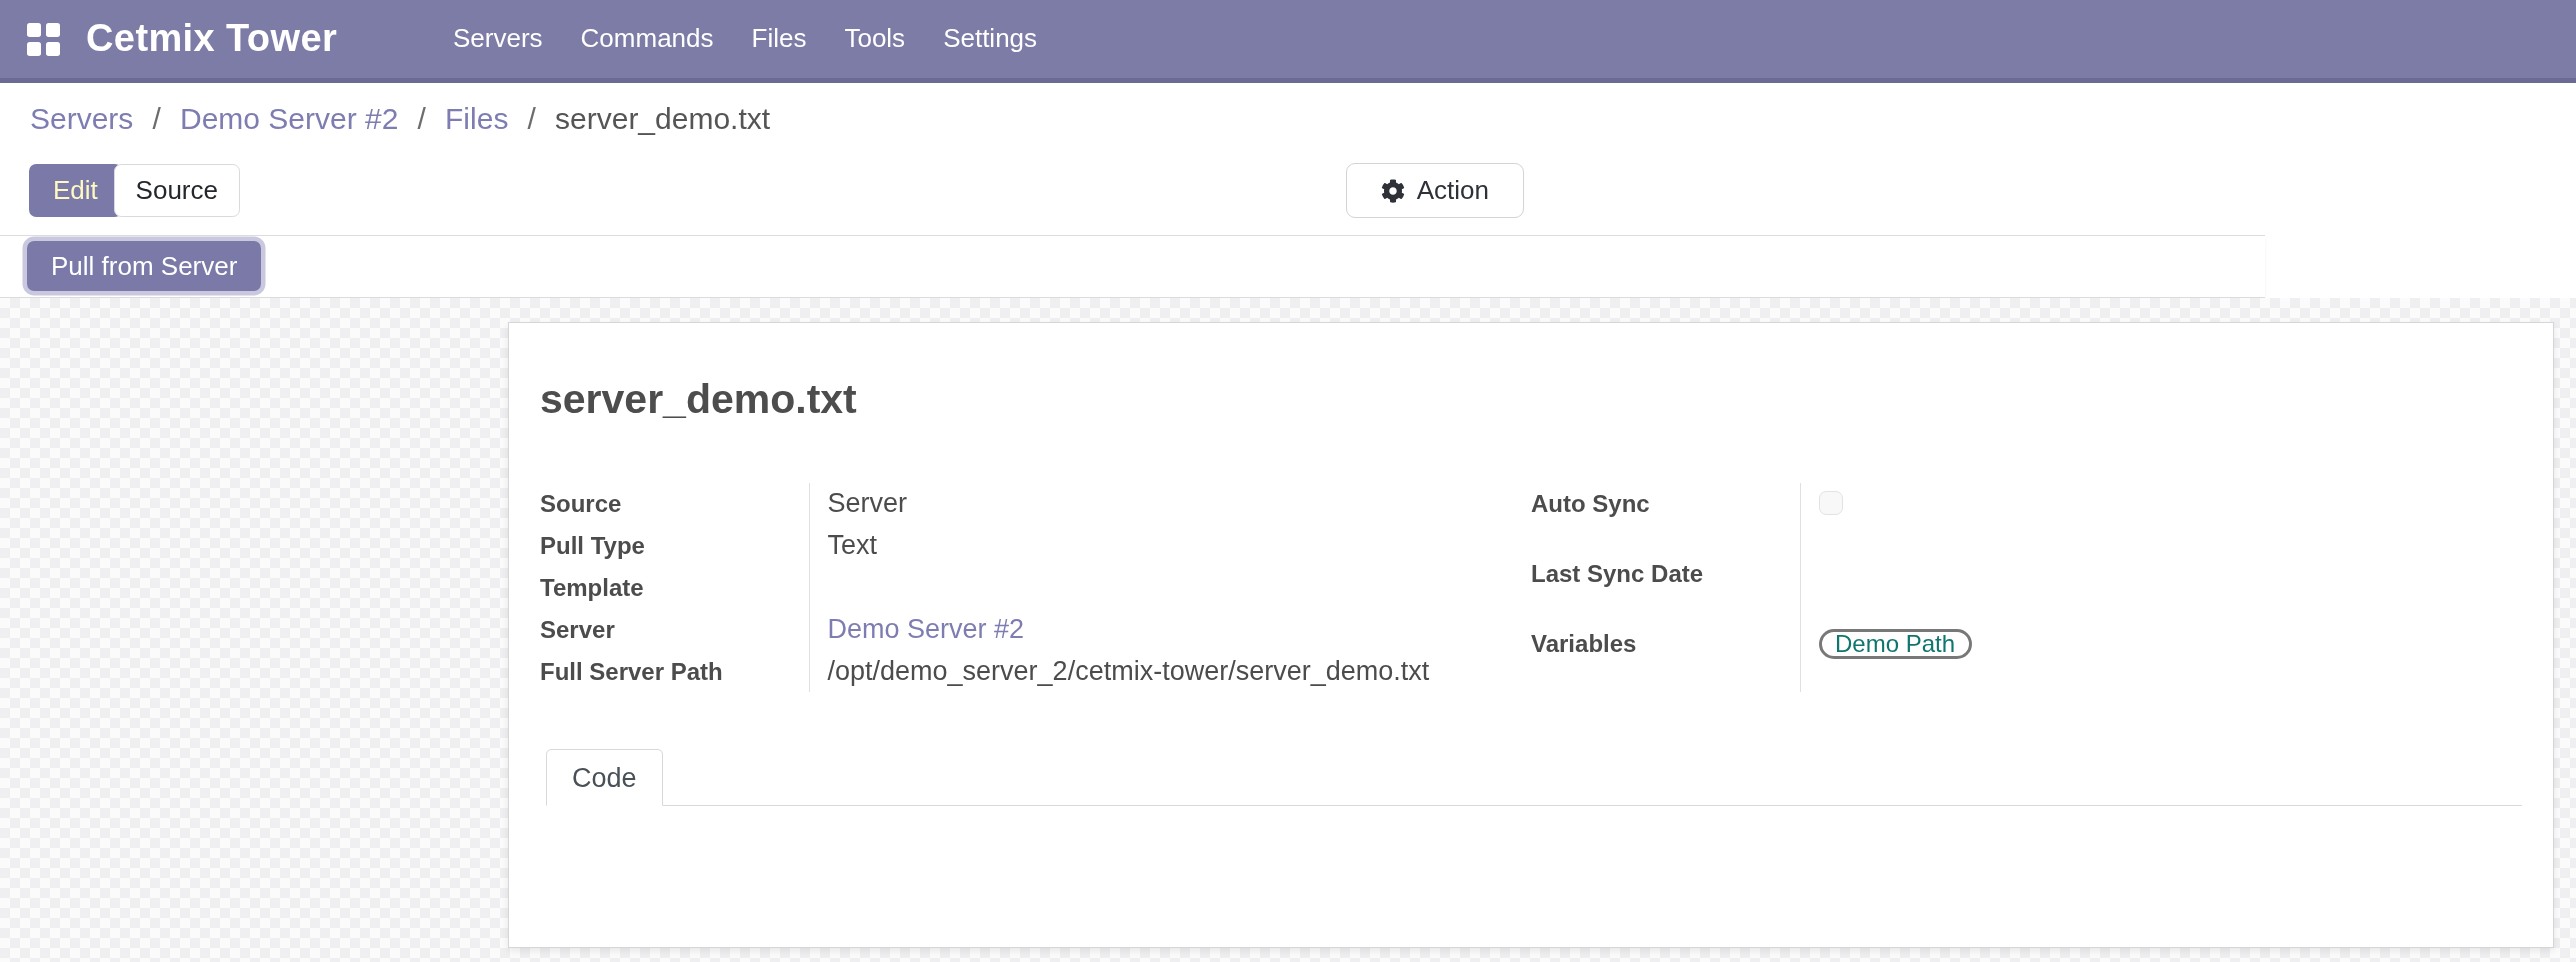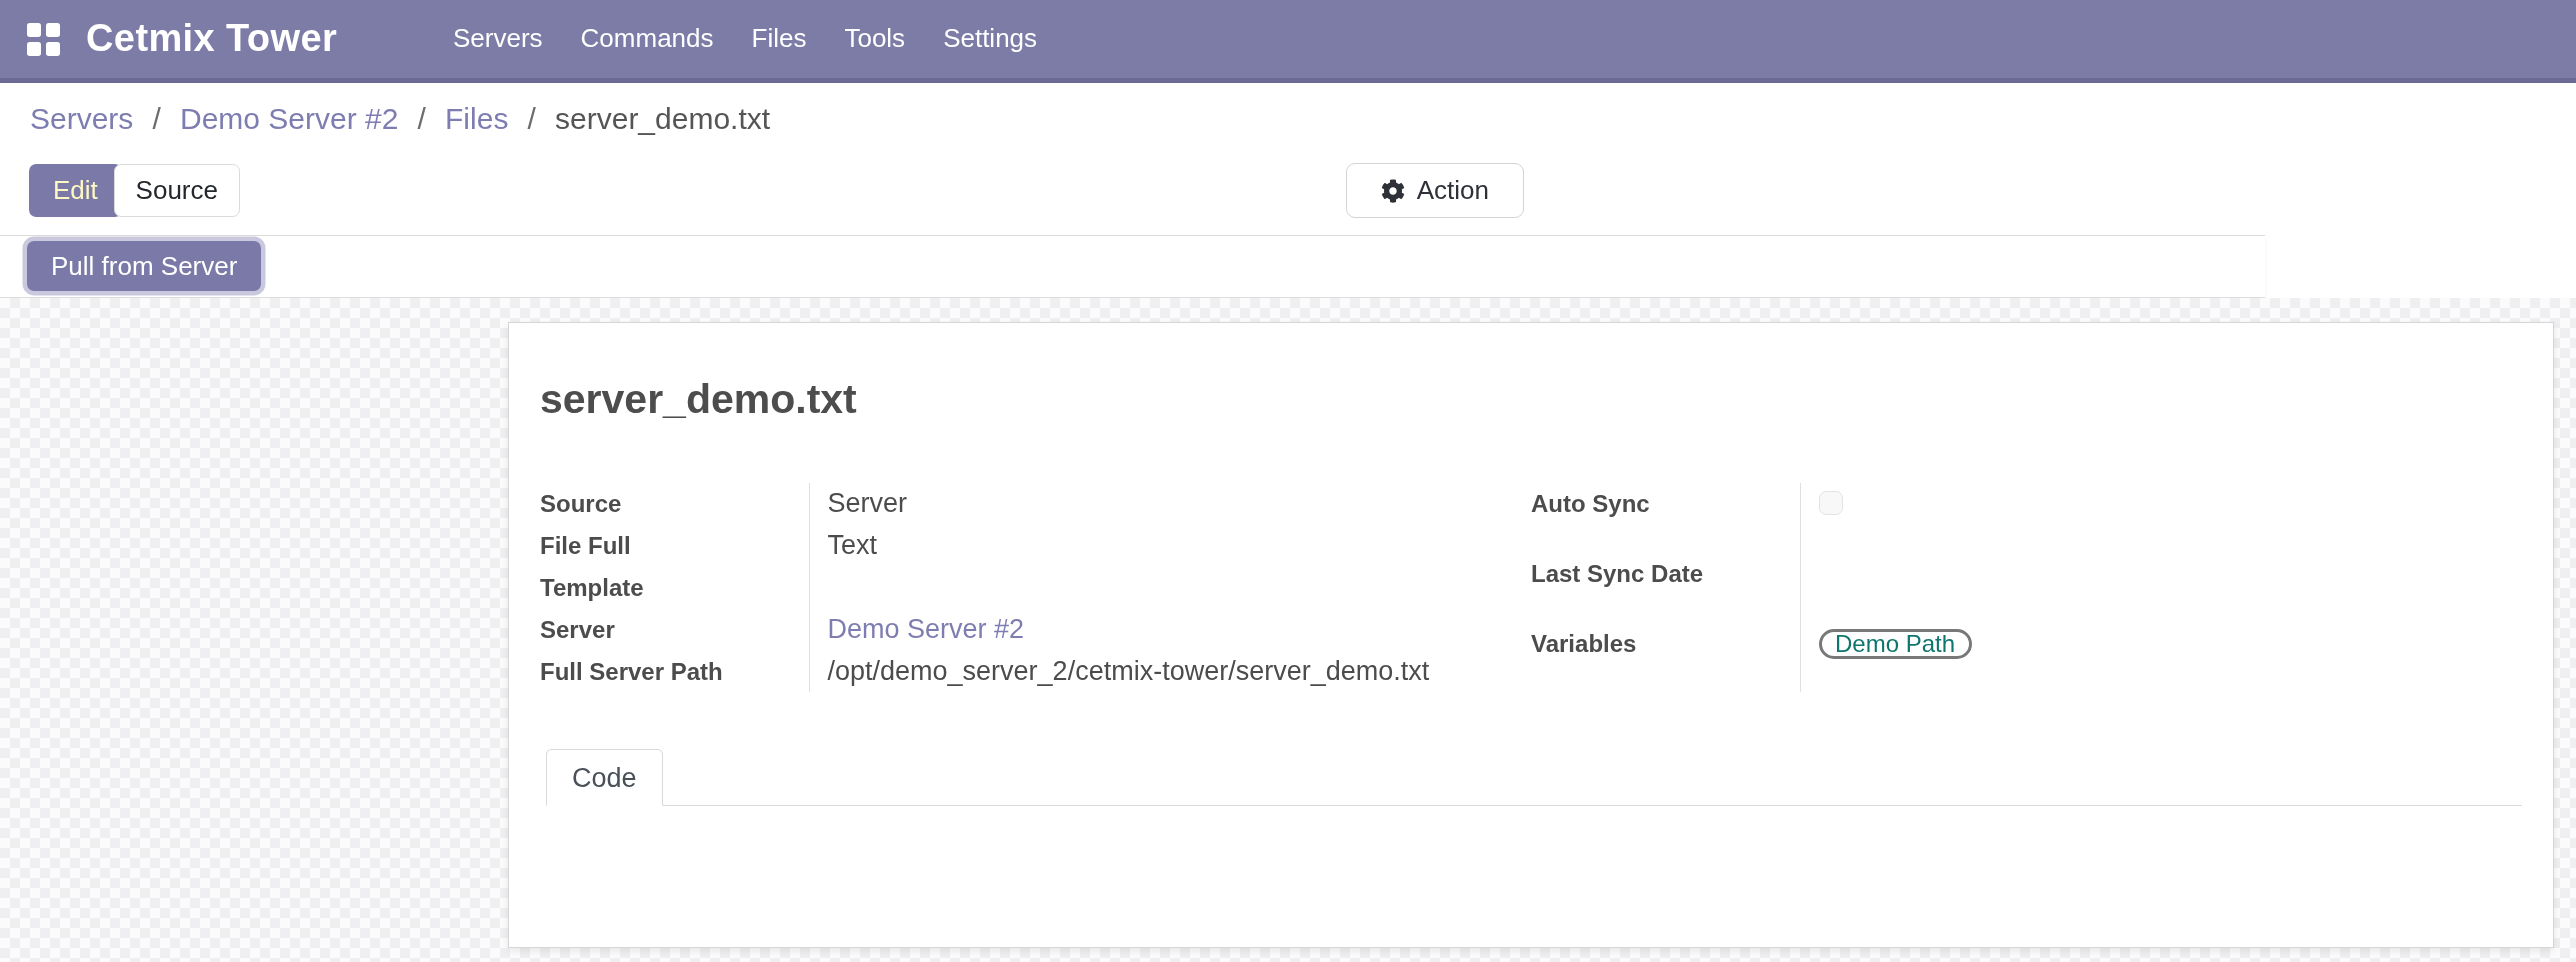--- a/index.html
+++ b/index.html
@@ -125,21 +125,21 @@
 
       <div class="field-groups">
 
         <table class="field-group">
           <tbody>
               <tr>
             <td class="lbl">Source</td>
             <td class="val">Server</td>
           </tr>
           <tr>
-            <td class="lbl">File Full</td>
+            <td class="lbl">Pull Type</td>
             <td class="val">Text</td>
           </tr>
           <tr>
             <td class="lbl">Template</td>
             <td class="val"></td>
           </tr>
           <tr>
             <td class="lbl">Server</td>
             <td class="val"><span class="link-value">Demo Server #2</span></td>
           </tr>

